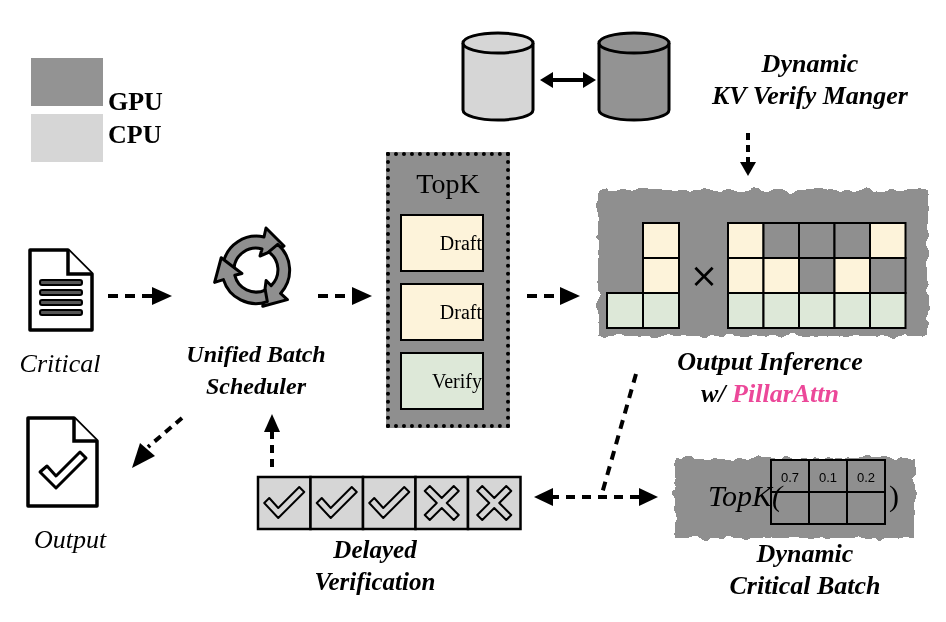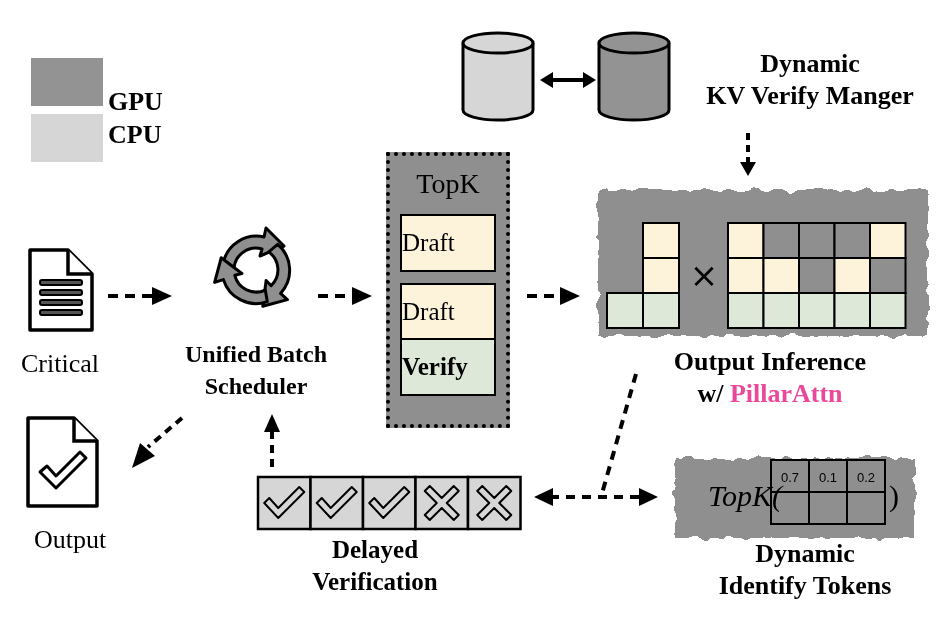--- a/index.html
+++ b/index.html
@@ -1,27 +1,27 @@
 <!DOCTYPE html>
 <html><head>
 <meta charset="utf-8">
 <style>
   html, body { margin: 0; padding: 0; background: #ffffff; }
   body { width: 946px; height: 622px; position: relative; overflow: hidden;
          font-family: "Liberation Serif", "DejaVu Serif", serif; color: #000; }
-  .abs { position: absolute; }
+  .abs { position: absolute; font-style: italic; }
   .bold { font-weight: bold; }
   .label { text-align: center; line-height: 32px; }
   .legend-swatch { position: absolute; width: 72px; height: 48px; }
   .legend-text { position: absolute; font-weight: bold; font-size: 26px; }
   .batch-box { position: absolute; left: 386px; top: 152px; width: 124px; height: 276px;
                background: #8f8f8f; border: 4px dotted #000; box-sizing: border-box; }
   .batch-title { position: absolute; left: 0; top: 12px; width: 100%; text-align: center; font-size: 28px; }
-  .batch-item { position: absolute; left: 10px; width: 96px; height: 58px; border: 2px solid #000;
-                box-sizing: border-box; font-size: 25px; text-align: left; line-height: 54px; }
+  .batch-item { position: absolute; left: 10px; width: 84px; height: 58px; border: 2px solid #000;
+                box-sizing: border-box; font-size: 20px; text-align: right; line-height: 54px; }
   .draft { background: #fdf3da; }
   .verify { background: #dde8d8; }
   svg { position: absolute; left: 0; top: 0; }
 </style>
 </head>
 <body>
 
 <div class="legend-swatch" style="left:31px;top:58px;background:#939393;"></div>
 <div class="legend-text" style="left:108px;top:75px;margin-top:12px;">GPU</div>
 <div class="legend-swatch" style="left:31px;top:114px;background:#d6d6d6;"></div>
@@ -175,29 +175,29 @@
 
 <div class="abs bold label" style="left:148px;top:338px;width:216px;font-size:24px;">
   <div>Unified Batch</div>
   <div>Scheduler</div>
 </div>
 
 <div class="batch-box">
   <div class="batch-title">TopK</div>
   <div class="batch-item draft" style="top:58px;">Draft</div>
   <div class="batch-item draft" style="top:127px;">Draft</div>
-  <div class="batch-item verify" style="top:182px;font-weight:bold;">Verify</div>
+  <div class="batch-item verify" style="top:196px;">Verify</div>
 </div>
 
 <div class="abs bold label" style="left:640px;top:346px;width:260px;font-size:26px;">
   <div>Output Inference</div>
   <div><span>w/ </span><span style="color:#ec4899;">PillarAttn</span></div>
 </div>
 
 <div class="abs bold label" style="left:270px;top:534px;width:210px;font-size:25px;">
   <div>Delayed</div>
   <div>Verification</div>
 </div>
 
 <div class="abs bold label" style="left:688px;top:538px;width:234px;font-size:26px;">
   <div>Dynamic</div>
-  <div>Identify Tokens</div>
+  <div>Critical Batch</div>
 </div>
 
 </body></html>

